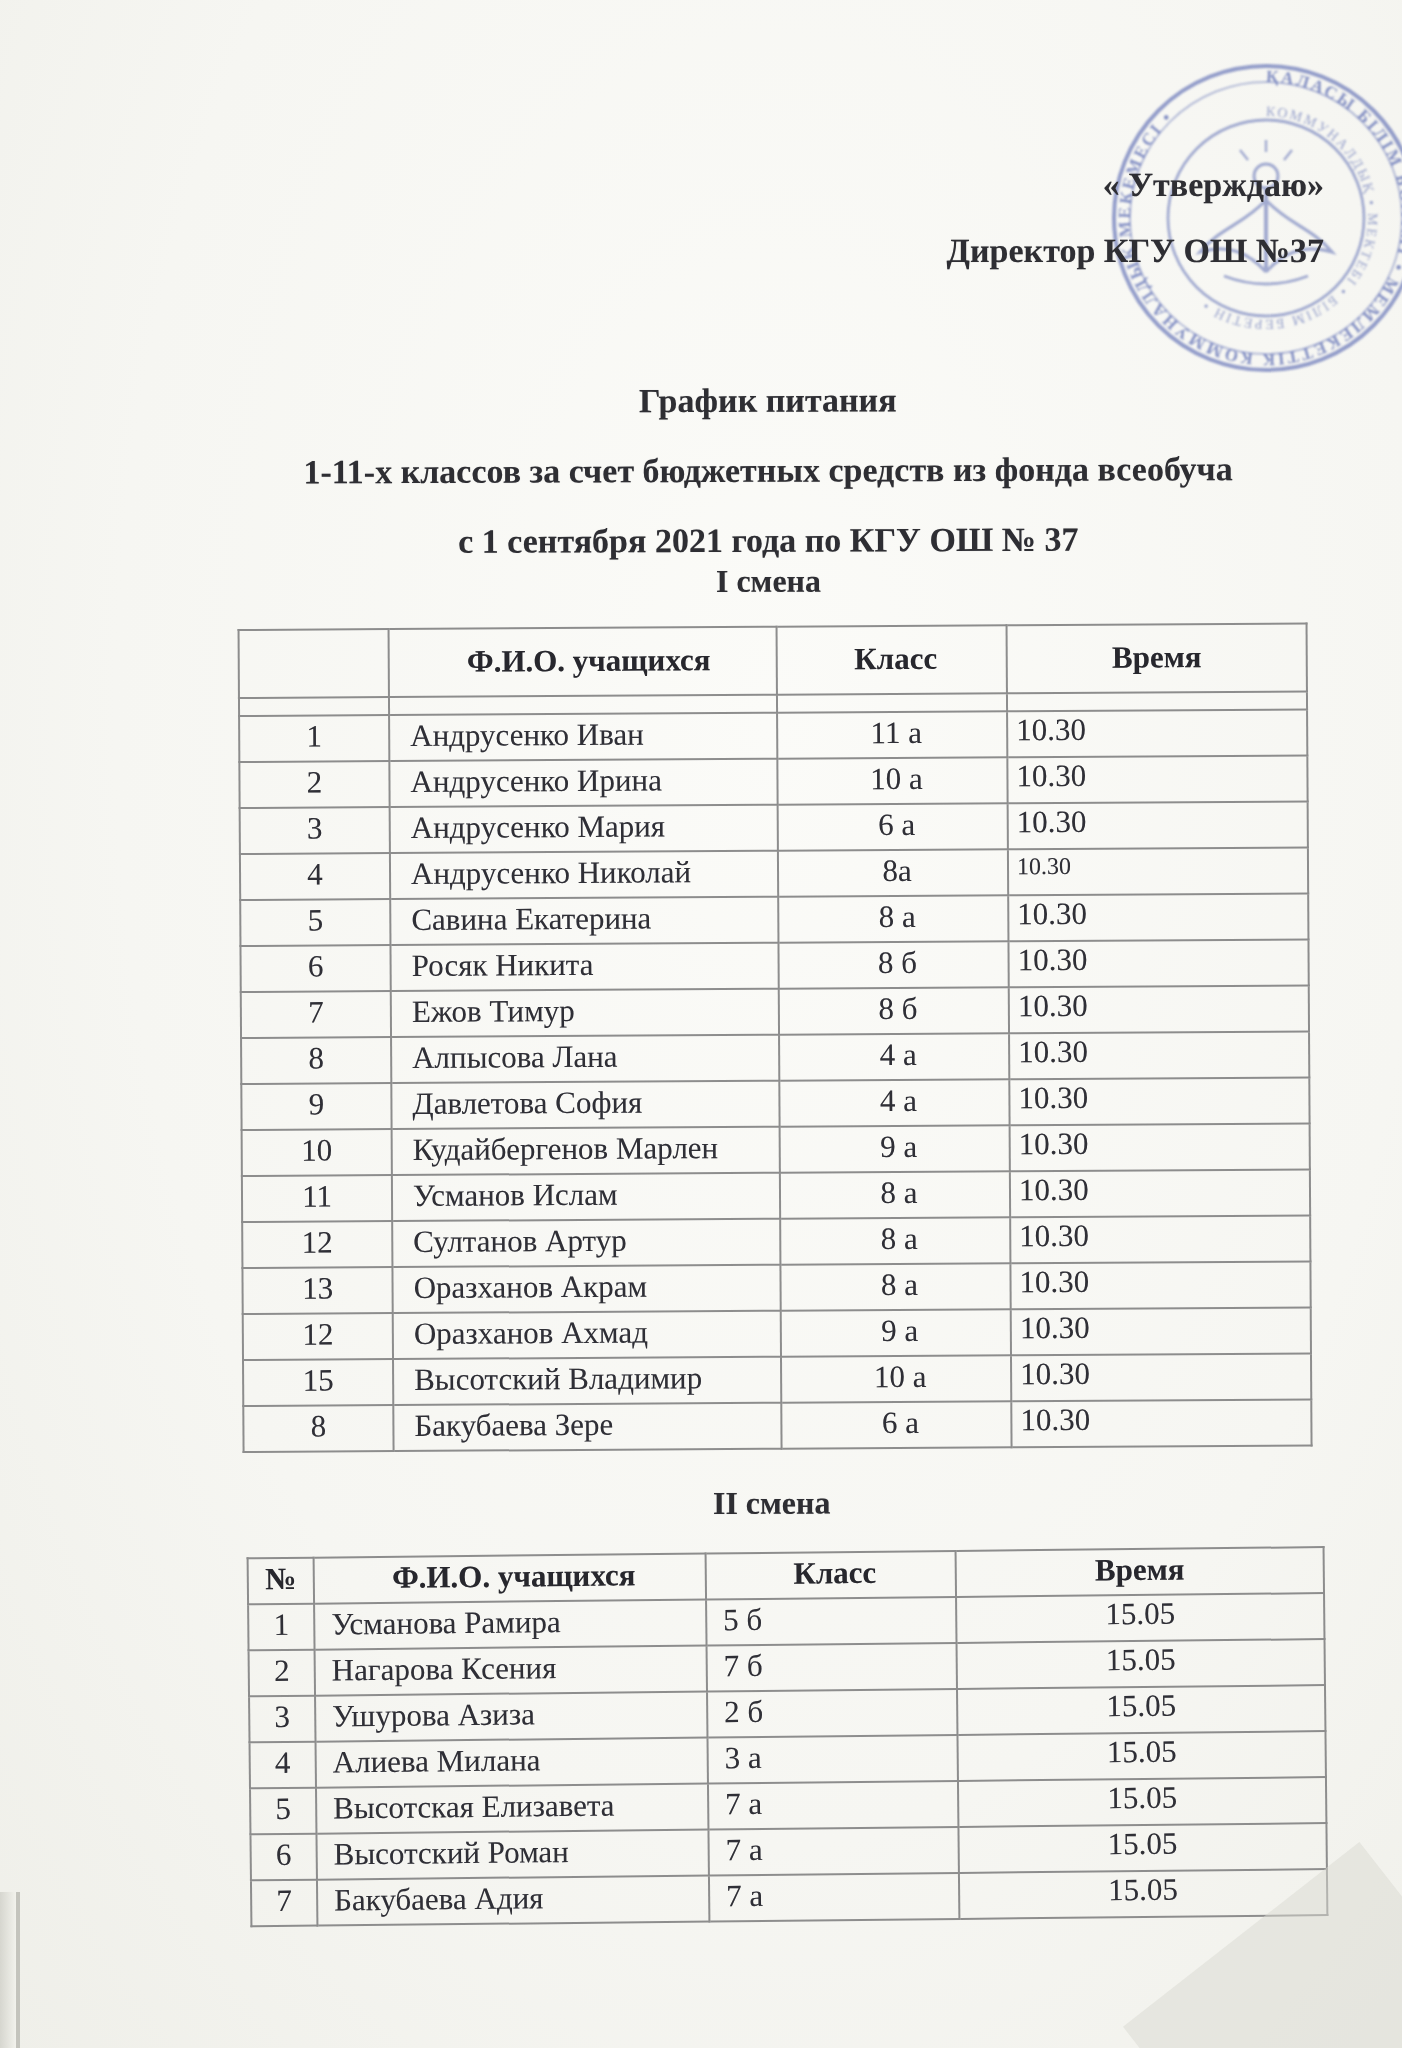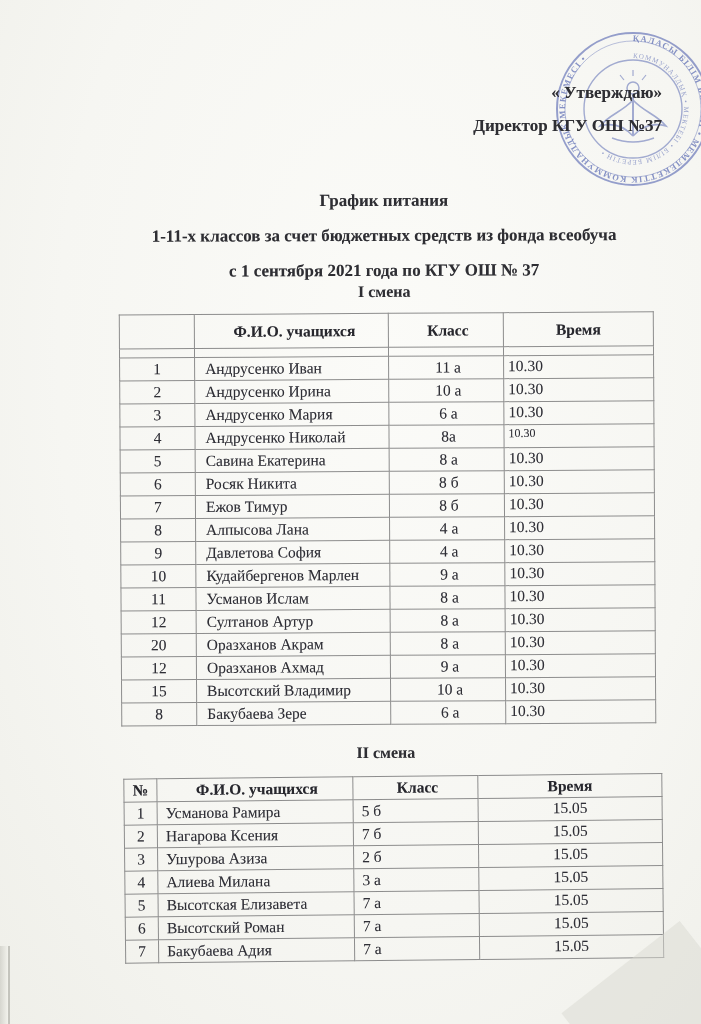--- a/index.html
+++ b/index.html
@@ -197,21 +197,21 @@
             <td class="c2">8 а</td>
             <td class="c3">10.30</td>
           </tr>
           <tr>
             <td class="c0">12</td>
             <td class="c1">Султанов Артур</td>
             <td class="c2">8 а</td>
             <td class="c3">10.30</td>
           </tr>
           <tr>
-            <td class="c0">20</td>
+            <td class="c0">13</td>
             <td class="c1">Оразханов Акрам</td>
             <td class="c2">8 а</td>
             <td class="c3">10.30</td>
           </tr>
           <tr>
             <td class="c0">12</td>
             <td class="c1">Оразханов Ахмад</td>
             <td class="c2">9 а</td>
             <td class="c3">10.30</td>
           </tr>

